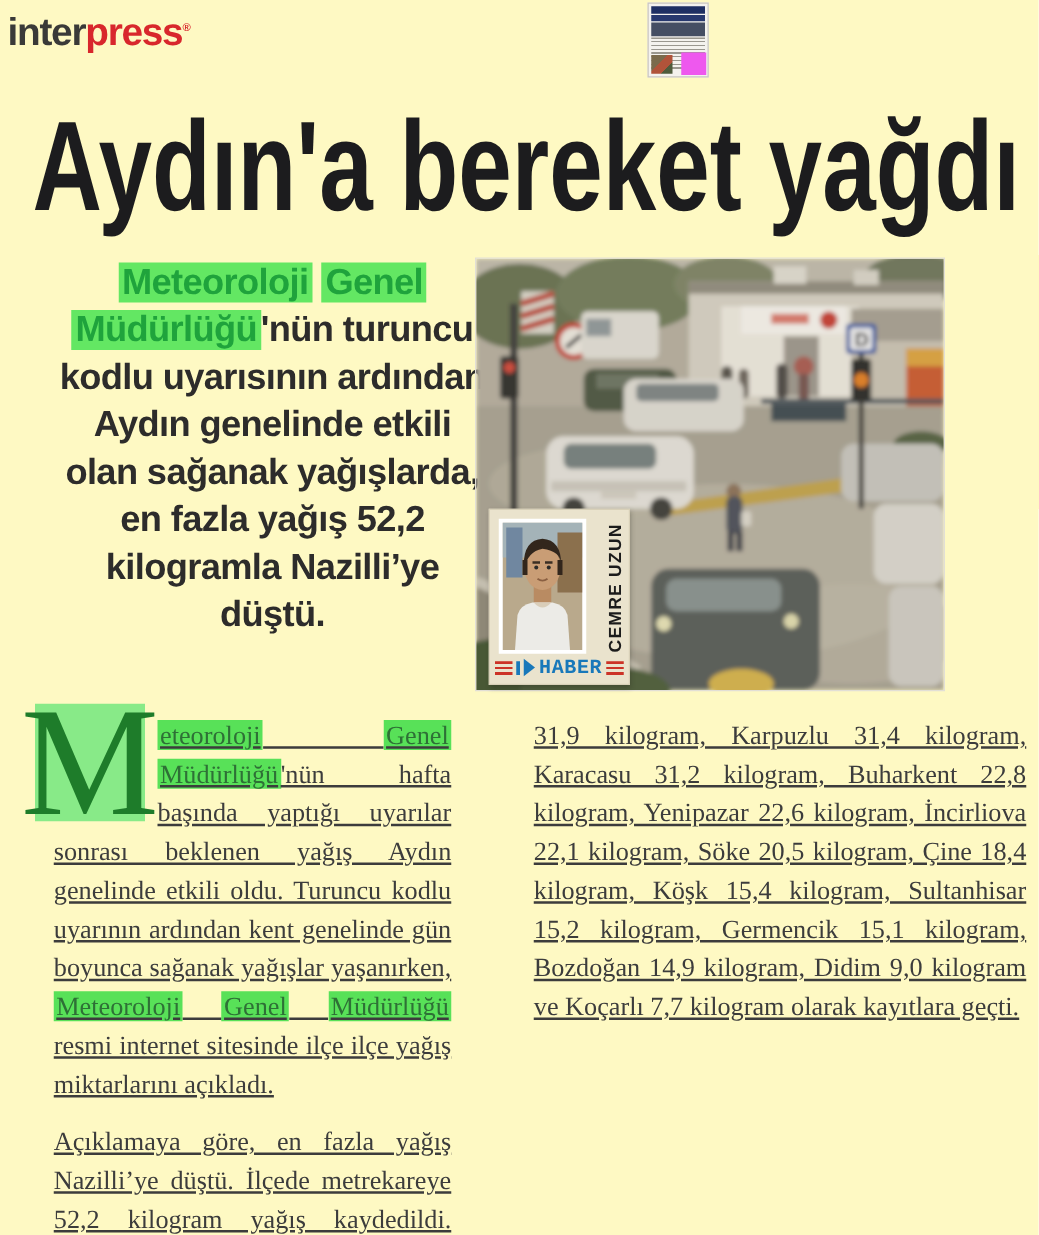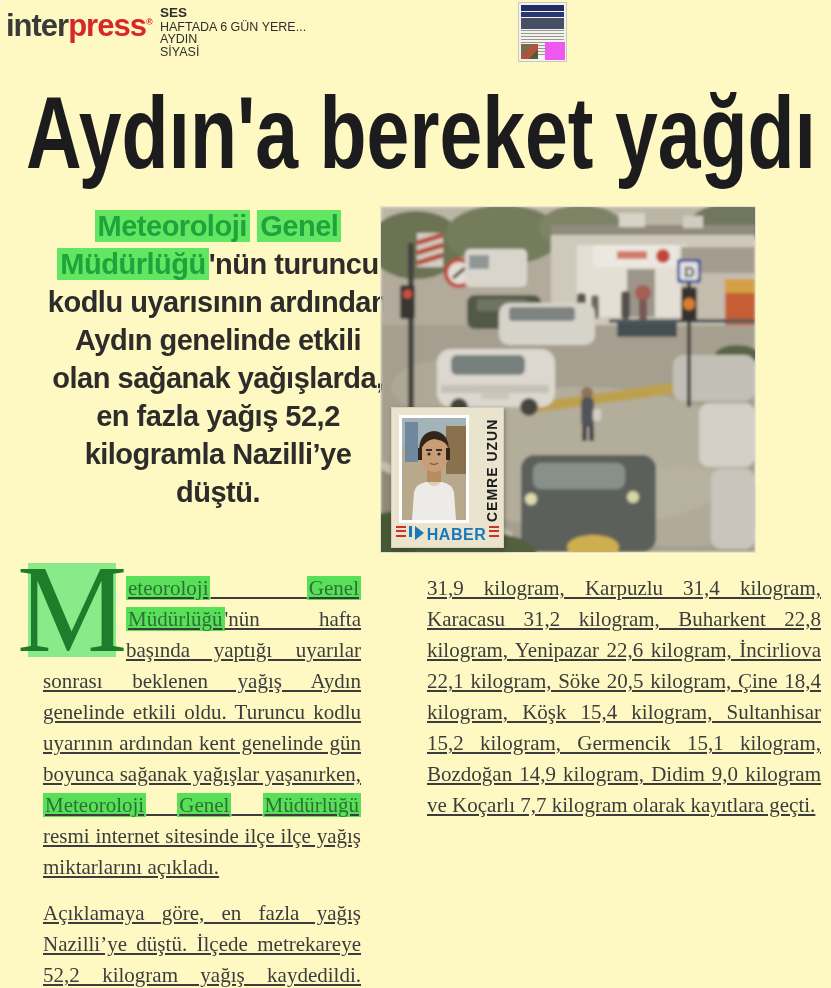--- a/index.html
+++ b/index.html
@@ -49,21 +49,21 @@
           background:var(--card-cream,#eae3cd); box-shadow:1px 2px 4px rgba(40,40,30,.35);
           border:1px solid #d8d0b8; }
   .portrait-frame { position:absolute; left:7px; top:7px; width:70px; height:108px;
                     background:#fff; padding:3px; }
   .portrait-frame svg { display:block; width:64px; height:102px; }
   .reporter-name { position:absolute; right:3px; top:6px; height:112px;
                    writing-mode:vertical-rl; transform:rotate(180deg);
                    font-weight:bold; font-size:14px; letter-spacing:1px; color:#1b1b1b;
                    text-align:center; }
   .haber-row { position:absolute; left:4px; right:4px; bottom:5px; height:16px;
-               display:flex; align-items:flex-start; gap:3px; }
+               display:flex; align-items:center; gap:3px;font-family:Liberation Mono, monospace; }
   .stripes { flex:1; height:11px;
              background:repeating-linear-gradient(to bottom, var(--stripe-red,#cc3327) 0 2px, transparent 2px 4.5px); }
   .arrow-bar { width:3px; height:11px; background:var(--haber-blue,#1878ba); }
   .arrow-tri { width:0; height:0; border-left:9px solid var(--haber-blue,#1878ba);
                border-top:7px solid transparent; border-bottom:7px solid transparent; }
   .haber-text { font-weight:bold; font-size:16px; color:var(--haber-blue,#1878ba); letter-spacing:0.5px; }
 
   
   .col { position:absolute; top:558px; font-family:"Liberation Serif", serif;
          font-size:21px; line-height:31px; color:var(--body-text,#3c3c3c); text-align:justify; }
@@ -80,26 +80,20 @@
 </style>
 </head>
 <body>
 
 <div class="page">
 
   <div class="logo">
     <span class="p1">inter</span><span class="p2">press</span><sup>®</sup>
   </div>
 
-  <div class="pub">
-    <div class="pub-name">SES</div>
-    <div>HAFTADA 6 GÜN YERE...</div>
-    <div>AYDIN</div>
-    <div>SİYASİ</div>
-  </div>
 
 
   <div class="thumb">
     <div class="t-head"></div>
     <div class="t-head2"></div>
     <div class="t-photo"></div>
     <div class="t-cols"></div>
     <div class="t-img"></div>
     <div class="t-mag"></div>
   </div>

